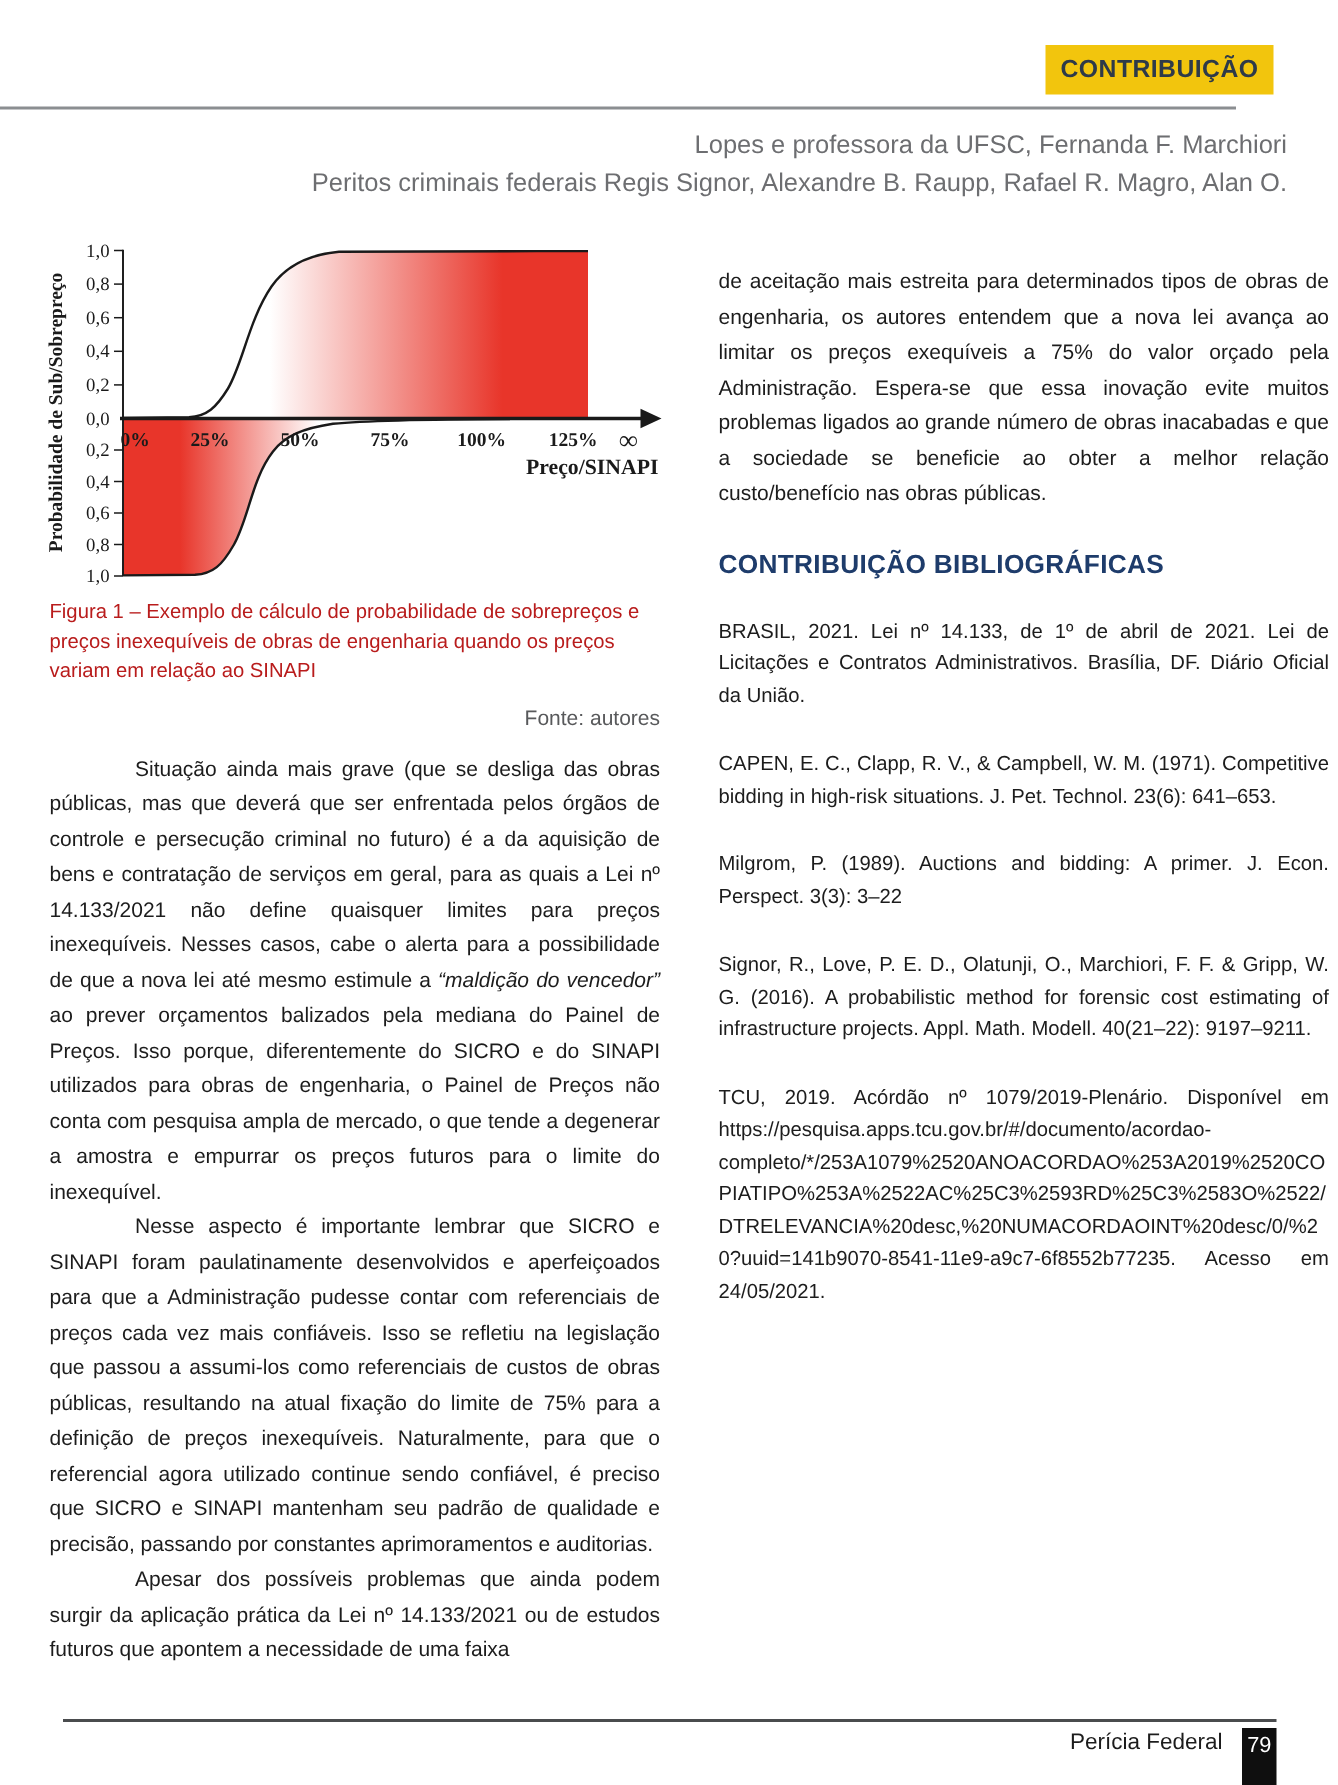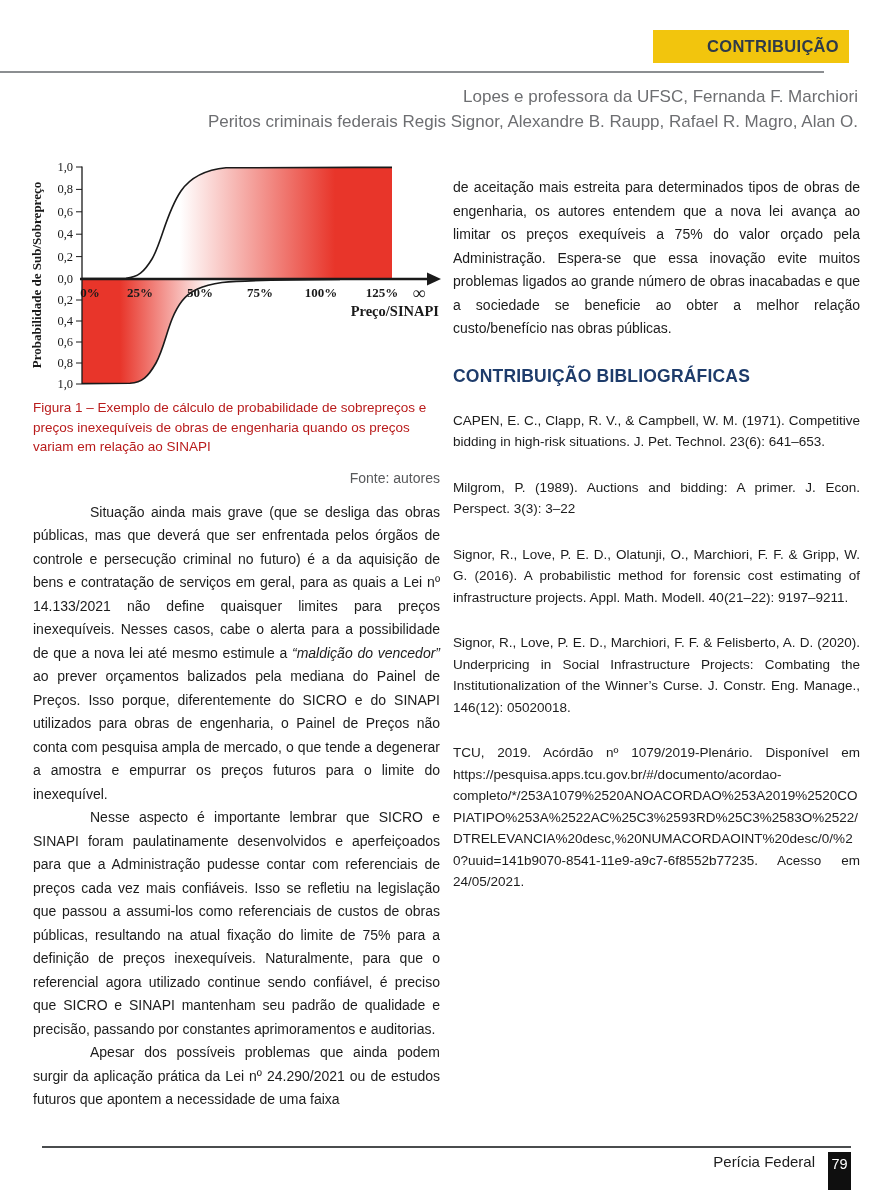--- a/index.html
+++ b/index.html
@@ -1,37 +1,37 @@
 <!DOCTYPE html>
 <html><head>
 <meta charset="utf-8">
 <style>
   html,body{margin:0;padding:0;background:#e9e9e9;}
   .page{position:relative;width:892px;height:1190px;margin:0 auto;background:#ffffff;
         font-family:"Liberation Sans",sans-serif;overflow:hidden;}
 
   .badge{position:absolute;top:30px;right:43px;width:152px;height:33px;background:#f2c50d;
          color:#2e3a49;font-weight:bold;font-size:16.5px;display:flex;align-items:center;
-         justify-content:center;letter-spacing:.3px;padding-left:44px;}
+         justify-content:center;letter-spacing:.3px;}
   .top-rule{position:absolute;left:0;top:71px;width:824px;height:2px;background:#8b8e91;}
   .authors{position:absolute;top:84px;right:34px;width:660px;text-align:right;
            font-size:17px;line-height:25px;color:#6d6e71;}
 
   .chart{position:absolute;left:30px;top:153px;width:415px;height:245px;}
   .sfont{font-family:"Liberation Serif","DejaVu Serif",serif;fill:#1a1a1a;}
 
   .col-left{position:absolute;left:33px;top:398px;width:407px;}
   .caption{font-size:13.5px;line-height:19.5px;color:#b91c1c;margin:0;}
   .fonte{font-size:14px;color:#58595b;text-align:right;margin:13px 0 0 0;}
   .body-text{margin-top:15px;}
   .body-text p{font-size:14px;line-height:23.5px;color:#1c1c1c;text-align:justify;margin:0;}
   .indent{text-indent:57px;}
   .it{font-style:italic;}
 
-  .col-right{position:absolute;left:453px;top:176px;width:407px;}
+  .col-right{position:absolute;left:479px;top:176px;width:407px;}
   .cont{font-size:14px;line-height:23.5px;color:#1c1c1c;text-align:justify;margin:0;}
   .refs-heading{color:#1e3c6b;font-size:17.5px;font-weight:bold;margin:25px 0 0 0;letter-spacing:.2px;}
   .refs{margin-top:23px;}
   .refs p{font-size:13.5px;line-height:21.5px;color:#1c1c1c;text-align:justify;
           margin:0 0 24px 0;overflow-wrap:anywhere;}
 
   .footer-rule{position:absolute;left:42px;top:1146px;width:809px;height:2px;background:#4a4c4e;}
   .footer-journal{position:absolute;top:1153px;right:77px;font-size:15px;color:#1c1c1c;}
   .page-box{position:absolute;left:828px;top:1152px;width:23px;height:54px;background:#0f0f0f;
             color:#ffffff;font-size:14.5px;text-align:center;padding-top:4px;box-sizing:border-box;}
@@ -111,32 +111,32 @@
     <text class="sfont" x="409" y="163" font-size="14.5" font-weight="bold" text-anchor="end">Preço/SINAPI</text>
     <text class="sfont" x="11" y="122" font-size="13" font-weight="bold" text-anchor="middle" transform="rotate(-90 11 122)">Probabilidade de Sub/Sobrepreço</text>
   </svg>
 
   <div class="col-left">
     <p class="caption">Figura 1 – Exemplo de cálculo de probabilidade de sobrepreços e preços inexequíveis de obras de engenharia quando os preços variam em relação ao SINAPI</p>
     <p class="fonte">Fonte: autores</p>
     <div class="body-text">
       <p class="indent"><span>Situação ainda mais grave (que se desliga das obras públicas, mas que deverá que ser enfrentada pelos órgãos de controle e persecução criminal no futuro) é a da aquisição de bens e contratação de serviços em geral, para as quais a Lei nº 14.133/2021 não define quaisquer limites para preços inexequíveis. Nesses casos, cabe o alerta para a possibilidade de que a nova lei até mesmo estimule a </span><span class="it">“maldição do vencedor”</span><span> ao prever orçamentos balizados pela mediana do Painel de Preços. Isso porque, diferentemente do SICRO e do SINAPI utilizados para obras de engenharia, o Painel de Preços não conta com pesquisa ampla de mercado, o que tende a degenerar a amostra e empurrar os preços futuros para o limite do inexequível.</span></p>
       <p class="indent">Nesse aspecto é importante lembrar que SICRO e SINAPI foram paulatinamente desenvolvidos e aperfeiçoados para que a Administração pudesse contar com referenciais de preços cada vez mais confiáveis. Isso se refletiu na legislação que passou a assumi-los como referenciais de custos de obras públicas, resultando na atual fixação do limite de 75% para a definição de preços inexequíveis. Naturalmente, para que o referencial agora utilizado continue sendo confiável, é preciso que SICRO e SINAPI mantenham seu padrão de qualidade e precisão, passando por constantes aprimoramentos e auditorias.</p>
-      <p class="indent">Apesar dos possíveis problemas que ainda podem surgir da aplicação prática da Lei nº 24.290/2021 ou de estudos futuros que apontem a necessidade de uma faixa</p>
+      <p class="indent">Apesar dos possíveis problemas que ainda podem surgir da aplicação prática da Lei nº 14.133/2021 ou de estudos futuros que apontem a necessidade de uma faixa</p>
     </div>
   </div>
 
   <div class="col-right">
     <p class="cont">de aceitação mais estreita para determinados tipos de obras de engenharia, os autores entendem que a nova lei avança ao limitar os preços exequíveis a 75% do valor orçado pela Administração. Espera-se que essa inovação evite muitos problemas ligados ao grande número de obras inacabadas e que a sociedade se beneficie ao obter a melhor relação custo/benefício nas obras públicas.</p>
     <h2 class="refs-heading">CONTRIBUIÇÃO BIBLIOGRÁFICAS</h2>
     <div class="refs">
+      <p>BRASIL, 2021. Lei nº 14.133, de 1º de abril de 2021. Lei de Licitações e Contratos Administrativos. Brasília, DF. Diário Oficial da União.</p>
       <p>CAPEN, E. C., Clapp, R. V., &amp; Campbell, W. M. (1971). Competitive bidding in high-risk situations. J. Pet. Technol. 23(6): 641–653.</p>
       <p>Milgrom, P. (1989). Auctions and bidding: A primer. J. Econ. Perspect. 3(3): 3–22</p>
       <p>Signor, R., Love, P. E. D., Olatunji, O., Marchiori, F. F. &amp; Gripp, W. G. (2016). A probabilistic method for forensic cost estimating of infrastructure projects. Appl. Math. Modell. 40(21–22): 9197–9211.</p>
-      <p>Signor, R., Love, P. E. D., Marchiori, F. F. &amp; Felisberto, A. D. (2020). Underpricing in Social Infrastructure Projects: Combating the Institutionalization of the Winner’s Curse. J. Constr. Eng. Manage., 146(12): 05020018.</p>
       <p>TCU, 2019. Acórdão nº 1079/2019-Plenário. Disponível em https://pesquisa.apps.tcu.gov.br/#/documento/acordao-completo/*/253A1079%2520ANOACORDAO%253A2019%2520COPIATIPO%253A%2522AC%25C3%2593RD%25C3%2583O%2522/DTRELEVANCIA%20desc,%20NUMACORDAOINT%20desc/0/%20?uuid=141b9070-8541-11e9-a9c7-6f8552b77235. Acesso em 24/05/2021.</p>
     </div>
   </div>
 
   <div class="footer-rule"></div>
   <div class="footer-journal">Perícia Federal</div>
   <div class="page-box">79</div>
 
 </div>
 

